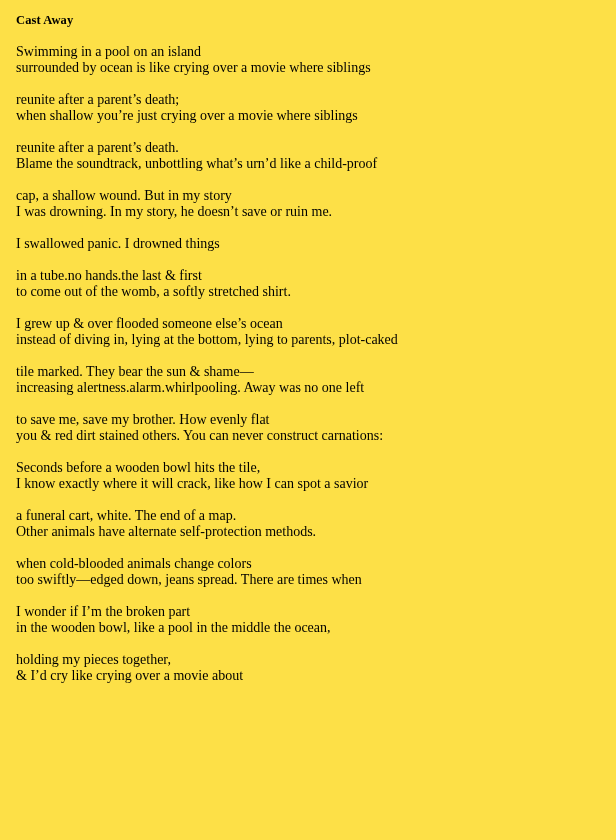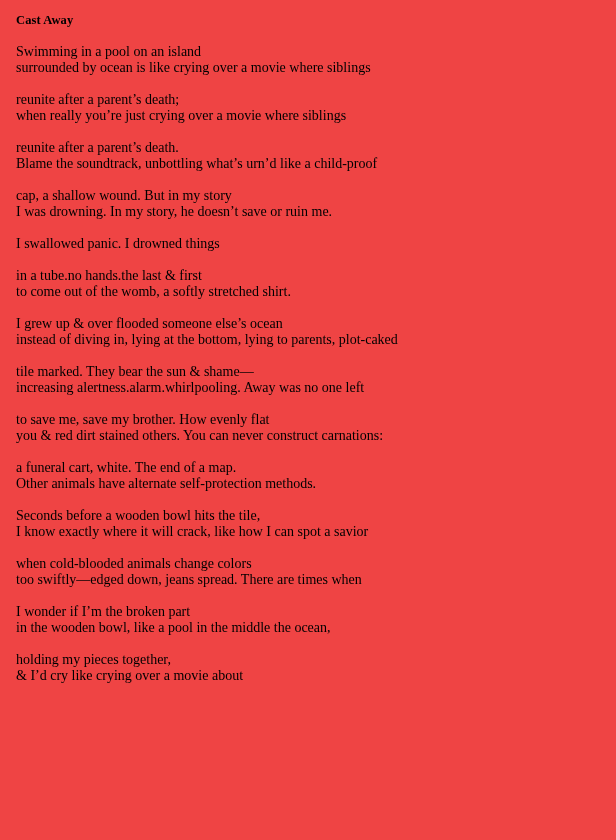--- a/index.html
+++ b/index.html
@@ -14,21 +14,21 @@
     overflow: hidden;
     font-family: "Liberation Serif", "DejaVu Serif", serif;
     color: #000000;
     -webkit-font-smoothing: antialiased;
   }
   .page {
     box-sizing: border-box;
     width: 616px;
     height: 840px;
     padding: 12px 16px 0 16px;
-    background: #ef4444;
+    background: #fde047;
   }
   .poem-title {
     font-size: 12.5px;
     font-weight: bold;
     line-height: 16px;
     letter-spacing: 0.1px;
     margin: 0 0 16px 0;
     white-space: pre-wrap;
   }
   .stanza {
@@ -49,21 +49,21 @@
 
 <div class="page">
   <h1 class="poem-title">Cast Away</h1>
   <div class="poem-body">
       <div class="stanza">
         <p class="line">Swimming in a pool on an island</p>
         <p class="line">surrounded by ocean is like crying over a movie where siblings</p>
       </div>
       <div class="stanza">
         <p class="line">reunite after a parent’s death;</p>
-        <p class="line">when really you’re just crying over a movie where siblings</p>
+        <p class="line">when shallow you’re just crying over a movie where siblings</p>
       </div>
       <div class="stanza">
         <p class="line">reunite after a parent’s death.</p>
         <p class="line">Blame the soundtrack, unbottling what’s urn’d like a child-proof</p>
       </div>
       <div class="stanza">
         <p class="line">cap, a shallow wound. But in my story</p>
         <p class="line">I was drowning. In my story, he doesn’t save or ruin me.</p>
       </div>
       <div class="stanza">
@@ -79,26 +79,26 @@
       </div>
       <div class="stanza">
         <p class="line">tile marked. They bear the sun &amp; shame—</p>
         <p class="line">increasing alertness.alarm.whirlpooling. Away was no one left</p>
       </div>
       <div class="stanza">
         <p class="line">to save me, save my brother. How evenly flat</p>
         <p class="line">you &amp; red dirt stained others. You can never construct carnations:</p>
       </div>
       <div class="stanza">
+        <p class="line">Seconds before a wooden bowl hits the tile,</p>
+        <p class="line">I know exactly where it will crack, like how I can spot a savior</p>
+      </div>
+      <div class="stanza">
         <p class="line">a funeral cart, white. The end of a map.</p>
         <p class="line">Other animals have alternate self-protection methods.</p>
-      </div>
-      <div class="stanza">
-        <p class="line">Seconds before a wooden bowl hits the tile,</p>
-        <p class="line">I know exactly where it will crack, like how I can spot a savior</p>
       </div>
       <div class="stanza">
         <p class="line">when cold-blooded animals change colors</p>
         <p class="line">too swiftly—edged down, jeans spread. There are times when</p>
       </div>
       <div class="stanza">
       </div>
       <div class="stanza">
         <p class="line">I wonder if I’m the broken part</p>
         <p class="line">in the wooden bowl, like a pool in the middle the ocean,</p>

